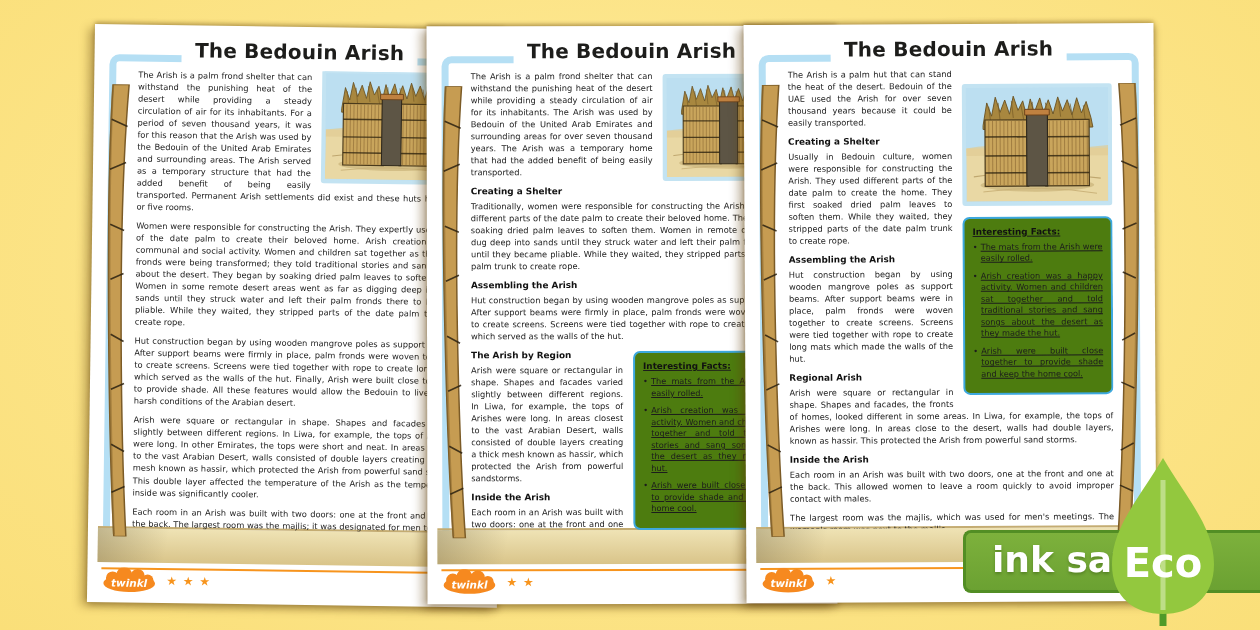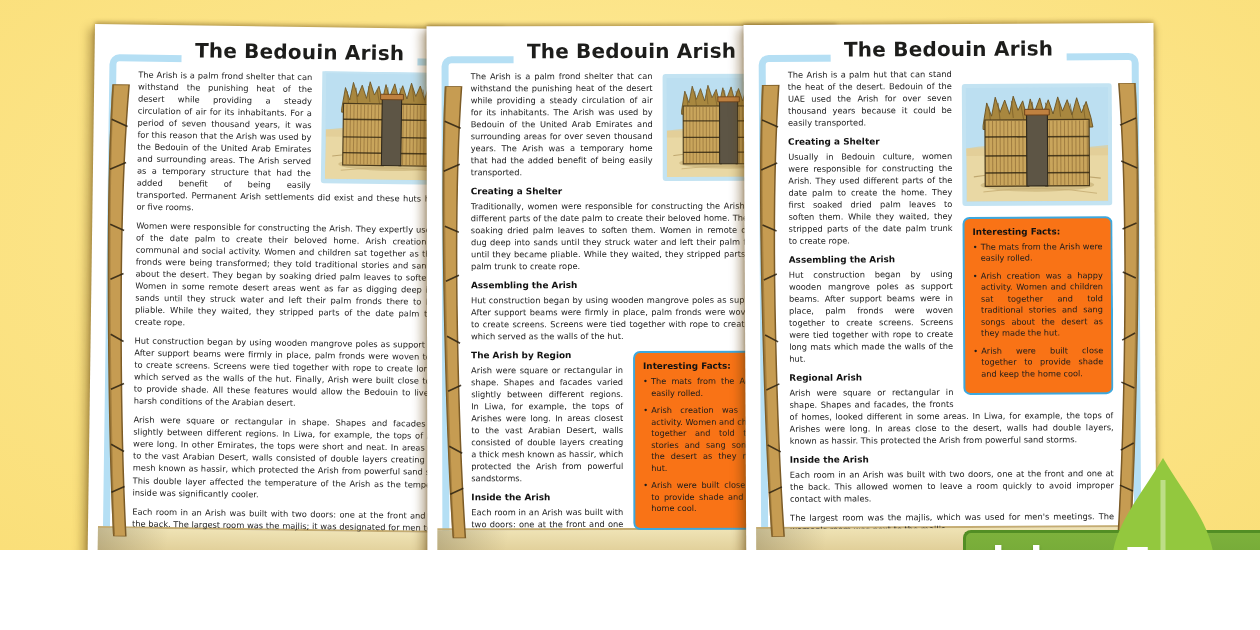--- a/index.html
+++ b/index.html
@@ -1,17 +1,17 @@
 <!DOCTYPE html>
 <html><head>
 <meta charset="utf-8">
 <style>
   html,body{margin:0;padding:0;}
   body{width:1260px;height:630px;overflow:hidden;font-family:"DejaVu Sans",sans-serif;}
-  .stage{position:relative;width:1260px;height:550px;overflow:hidden;
+  .stage{position:relative;width:1260px;height:630px;overflow:hidden;
          background:radial-gradient(ellipse at 50% 42%, #FEEC9C 0%, #FCE488 55%, #FADF79 100%);}
 
   
   .page{position:absolute;width:410px;height:578px;background:#ffffff;
         box-shadow:-6px 4px 10px rgba(95,64,10,.38), 0 -2px 4px rgba(95,64,10,.35), 2px 3px 6px rgba(95,64,10,.3);}
   .page-left  {left:95px; top:24px; z-index:1; transform:rotate(.8deg); transform-origin:top left;}
   .page-mid   {left:427px;top:26px; z-index:2; transform:rotate(-.1deg);}
   .page-right {left:745px;top:24px; z-index:3; transform:rotate(-.3deg);}
 
   .frame{position:absolute;left:15px;right:15px;top:30px;bottom:60px;
@@ -34,22 +34,22 @@
   .block h3{margin:7px 0 2px;font-size:8.9px;color:#111;}
   .block p{margin:0 0 7px;}
 
   .media{float:right;margin:16px 0 8px 10px;}
   .page-right .media{width:150px;margin-top:16px;}
   .page-mid   .media{width:132px;margin-top:4px;}
   .page-left  .media{width:140px;margin-top:-2px;}
   .hutimg{border:4px solid #C3E3F2;border-radius:3px;background:#BCDFF1;overflow:hidden;}
   .hut-svg{display:block;width:100%;height:auto;}
 
-  .facts{background:#f97316;border:2px solid #3DA8DE;border-radius:7px;padding:7px 8px;
-         font-size:8.2px;line-height:1.4;}
+  .facts{background:#4d7c0f;border:2px solid #3DA8DE;border-radius:7px;padding:7px 8px;
+         font-size:8.2px;line-height:1.4;text-decoration:underline;}
   .media .facts{margin-top:11px;}
   .facts-float{float:right;width:142px;margin:2px 0 8px 10px;}
   .facts h4{margin:0 0 4px;font-size:8.8px;color:#111;}
   .facts ul{margin:0;padding:0;list-style:none;}
   .facts li{position:relative;padding-left:8px;margin-bottom:6px;}
   .facts li::before{content:"\2022";position:absolute;left:0;top:0;}
 
   .rule{position:absolute;left:14px;right:14px;bottom:33px;border-top:2px solid #F7941D;z-index:4;}
   .brandrow{position:absolute;left:14px;bottom:8px;height:26px;display:flex;align-items:center;z-index:4;}
   .stars{margin-left:9px;color:#F7941D;font-size:12px;letter-spacing:1px;padding-bottom:2px;}

